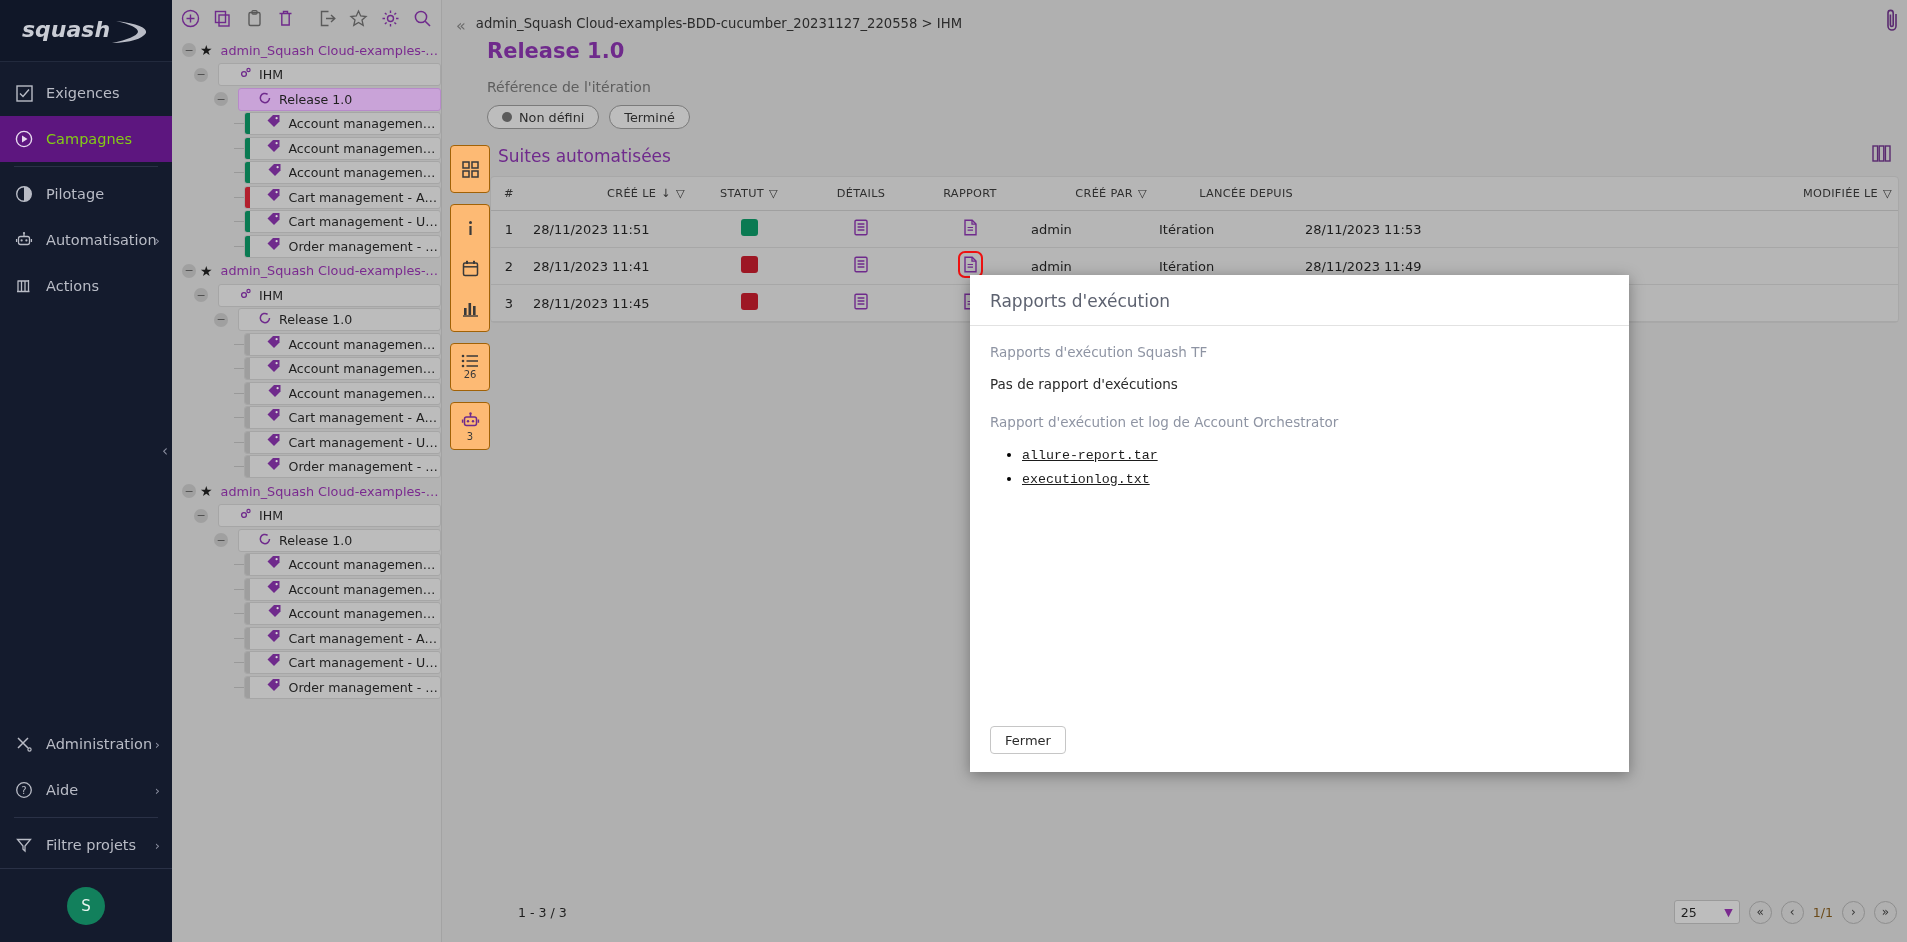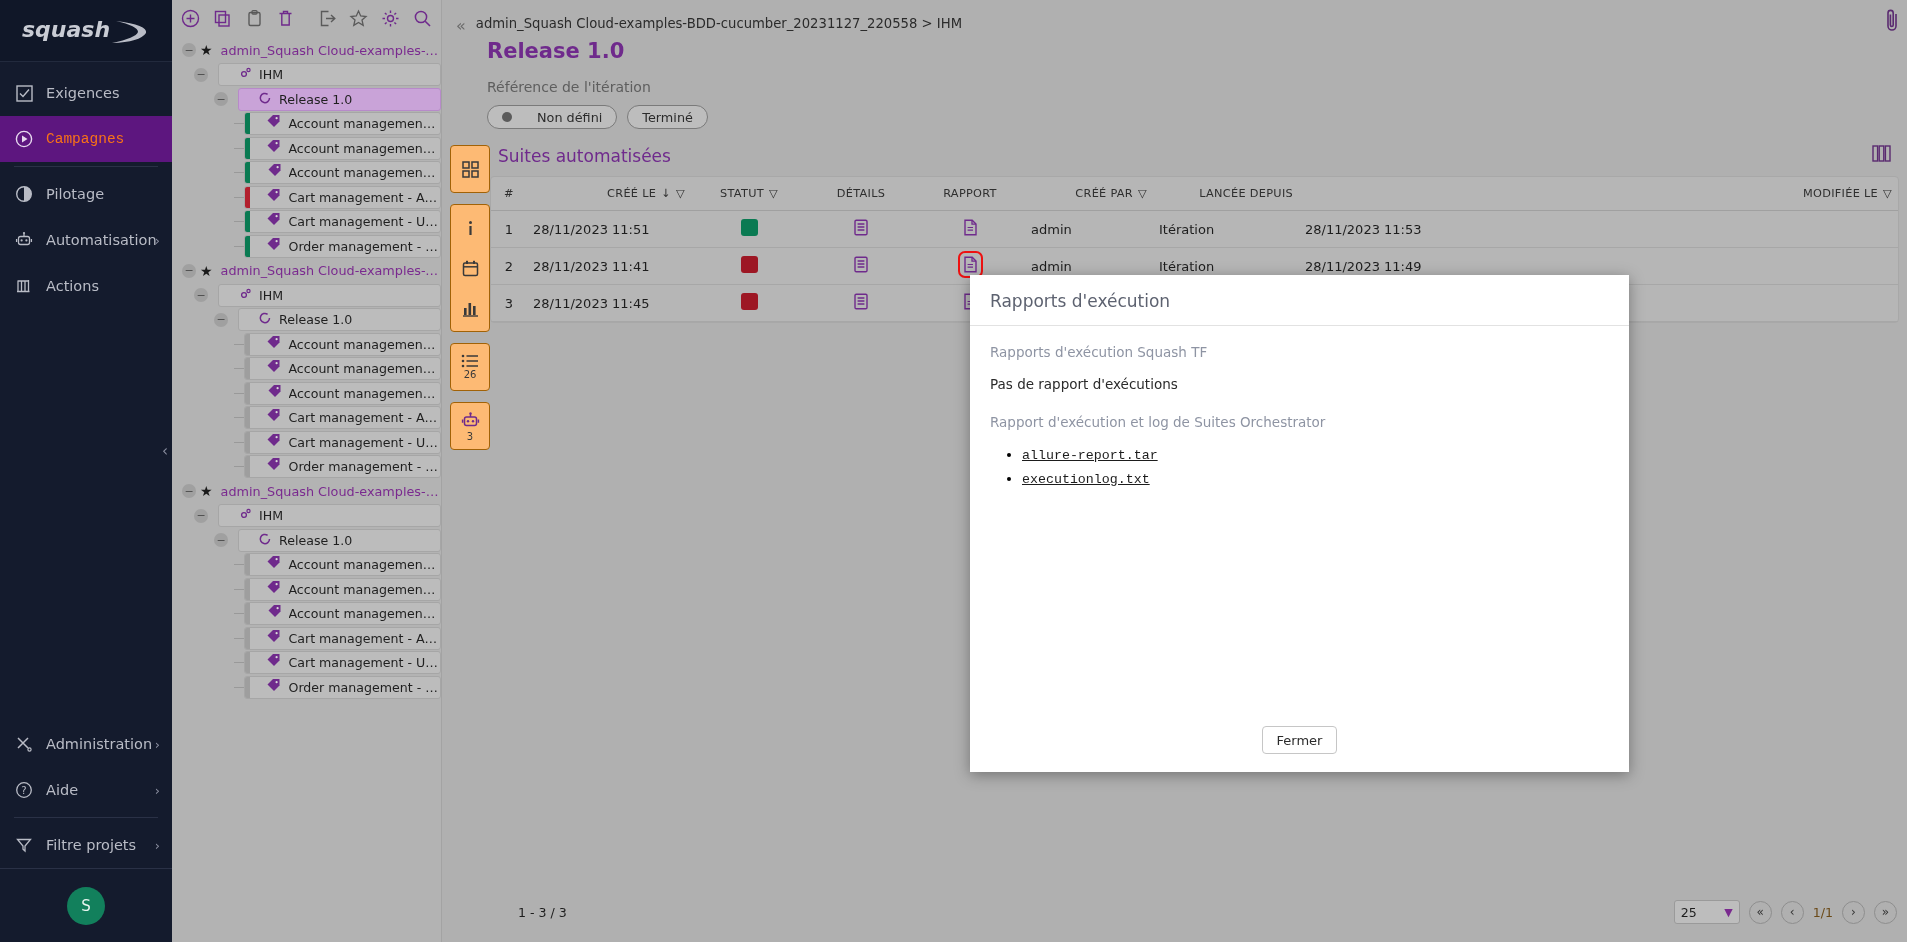--- a/index.html
+++ b/index.html
@@ -31,21 +31,21 @@
     height: 46px;
     display: flex; align-items: center;
     padding-left: 14px;
     color: #b9bcc6;
     font-size: 14.5px;
     cursor: pointer;
     gap: 12px;
     position: relative;
   }
   .nav-item .ic { width: 20px; height: 20px; display:flex; align-items:center; justify-content:center; flex:0 0 20px; }
-  .nav-item.active { background: #5d167f; color: #f97316; font-family: Liberation Mono, monospace; }
+  .nav-item.active { background: #5d167f; color: #84cc16; }
   .nav-item .chev { position: absolute; right: 12px; font-size: 13px; color:#8b8fa0; }
   .nav-sep { height: 1px; background: #2a3146; margin: 4px 14px; }
   .nav-bottom { margin-top: auto; }
   .nav-avatar-wrap {
     height: 74px; display: flex; align-items: center; justify-content: center;
     border-top: 1px solid #2a3146;
   }
   .nav-avatar {
     width: 38px; height: 38px; border-radius: 50%;
     background: #12805c; color: #e8f5ef;
@@ -105,21 +105,21 @@
   .crumbrow { display: flex; align-items: flex-start; gap: 10px; padding-left: 14px; }
   .collapse-arrows { color: #6b6b6b; font-size: 16px; cursor: pointer; padding-top: 6px; }
   .crumbs { color: #2b2b2b; font-size: 13.2px; padding-top: 6px; }
   .page-title { color: #6f2a8c; font-size: 21px; font-weight: bold; padding: 4px 0 0 45px; }
   .sub-label { color: #5e5e5e; font-size: 14px; padding: 16px 0 0 45px; }
 
   .chips { display: flex; gap: 10px; padding: 10px 0 0 45px; }
   .chip {
     border: 1px solid #7a7a7a; border-radius: 14px;
     height: 24px; padding: 0 14px;
-    display: flex; align-items: center; gap: 25px;
+    display: flex; align-items: center; gap: 7px;
     font-size: 12.8px; color: #2b2b2b; background: #bdbdbd; cursor: pointer;
   }
   .chip .dot { width: 10px; height: 10px; border-radius: 50%; background: #5b5b5b; }
 
   .content-row { display: flex; margin-top: 16px; }
 
   
   .rail { width: 48px; flex: 0 0 48px; padding-left: 8px; }
   .rail-group {
     background: #fdba74; border: 1px solid #a16207; border-radius: 4px;
@@ -180,21 +180,21 @@
     padding: 16px 20px 14px 20px;
     font-size: 17px; color: #5d6270;
     border-bottom: 1px solid #e2e2e2;
   }
   .modal-body { flex: 1; padding: 18px 20px 0 20px; overflow: auto; }
   .m-sec { color: #8e94a3; font-size: 13.5px; margin-bottom: 16px; }
   .m-txt { color: #2b2b2b; font-size: 13.5px; margin-bottom: 22px; }
   .m-list { margin: 10px 0 0 32px; }
   .m-list li { margin-bottom: 6px; font-family: Liberation Mono, monospace; }
   .m-list a { color: #1d1d1d; font-size: 13.3px; text-decoration: underline; cursor: pointer; }
-  .modal-foot { padding: 12px 20px 18px 20px; display: flex; justify-content: center; }
+  .modal-foot { padding: 12px 20px 18px 20px; display: flex; justify-content: flex-start; }
   .btn-close {
     min-width: 62px; height: 28px; padding: 0 14px;
     background: #fff; border: 1px solid #c6c6c6; border-radius: 4px;
     font-size: 13px; color: #2b2b2b; cursor: pointer;
     font-family: "DejaVu Sans", "Liberation Sans", sans-serif;
   }
 
   .clip-right { position: absolute; right: 6px; top: 8px; cursor: pointer; }
   .grid-toggle { cursor: pointer; }
 </style>
@@ -865,21 +865,21 @@
       <div class="pgbtn">›</div>
       <div class="pgbtn">»</div>
     </div>
   </div>
 
   <div class="modal">
     <div class="modal-head">Rapports d'exécution</div>
     <div class="modal-body">
       <div class="m-sec">Rapports d'exécution Squash TF</div>
       <div class="m-txt">Pas de rapport d'exécutions</div>
-      <div class="m-sec">Rapport d'exécution et log de Suites Orchestrator</div>
+      <div class="m-sec">Rapport d'exécution et log de Account Orchestrator</div>
       <ul class="m-list" id="modal-links">
           <li><a>allure-report.tar</a></li>
           <li><a>executionlog.txt</a></li>
         </ul>
     </div>
     <div class="modal-foot">
       <button class="btn-close">Fermer</button>
     </div>
   </div>
 </div>

